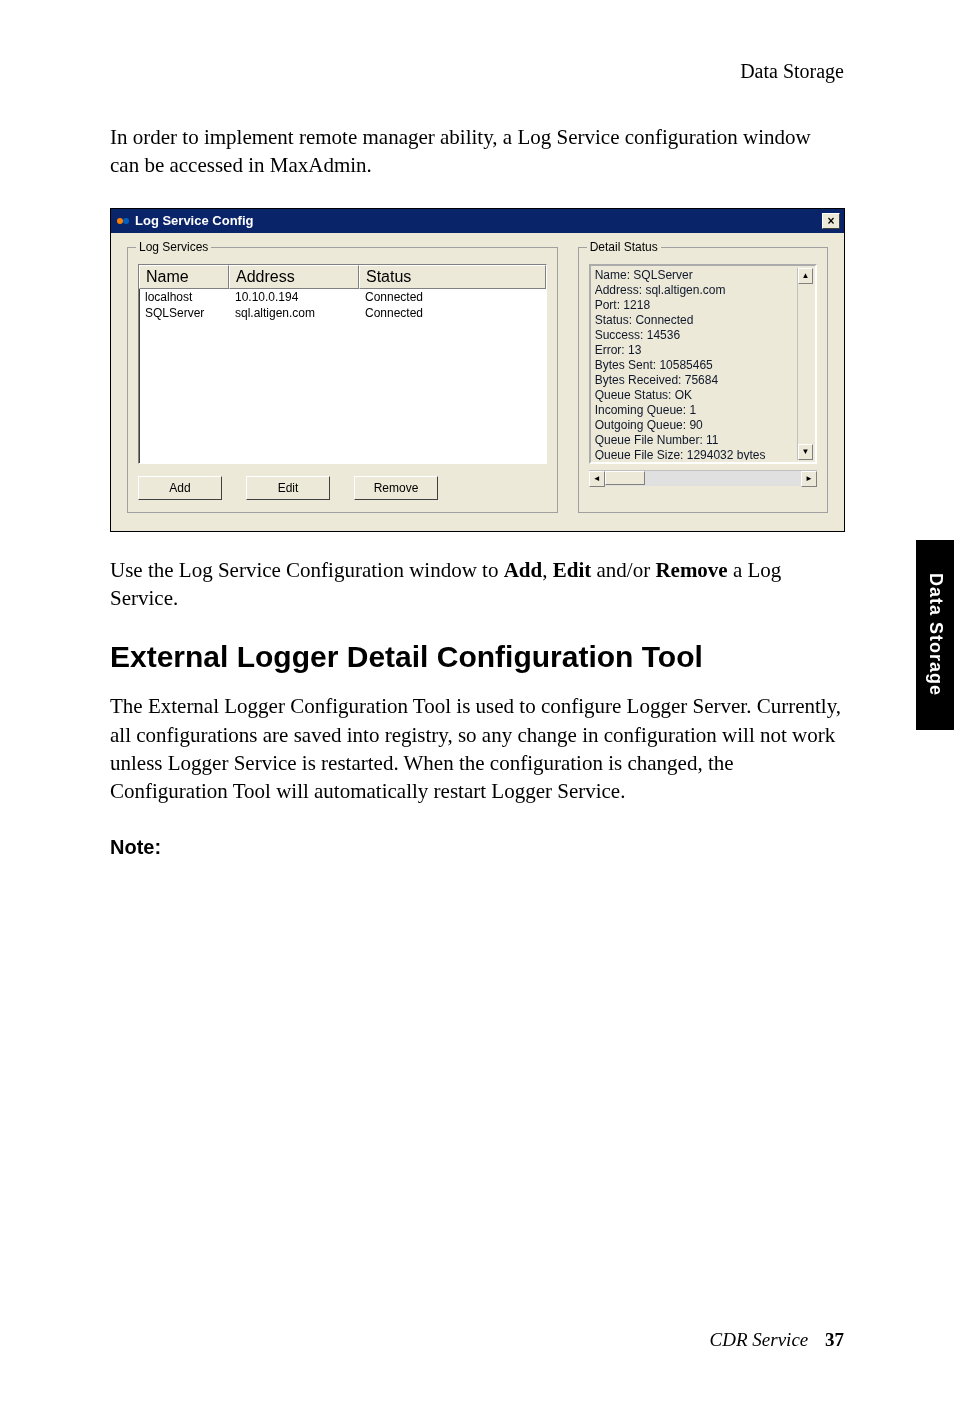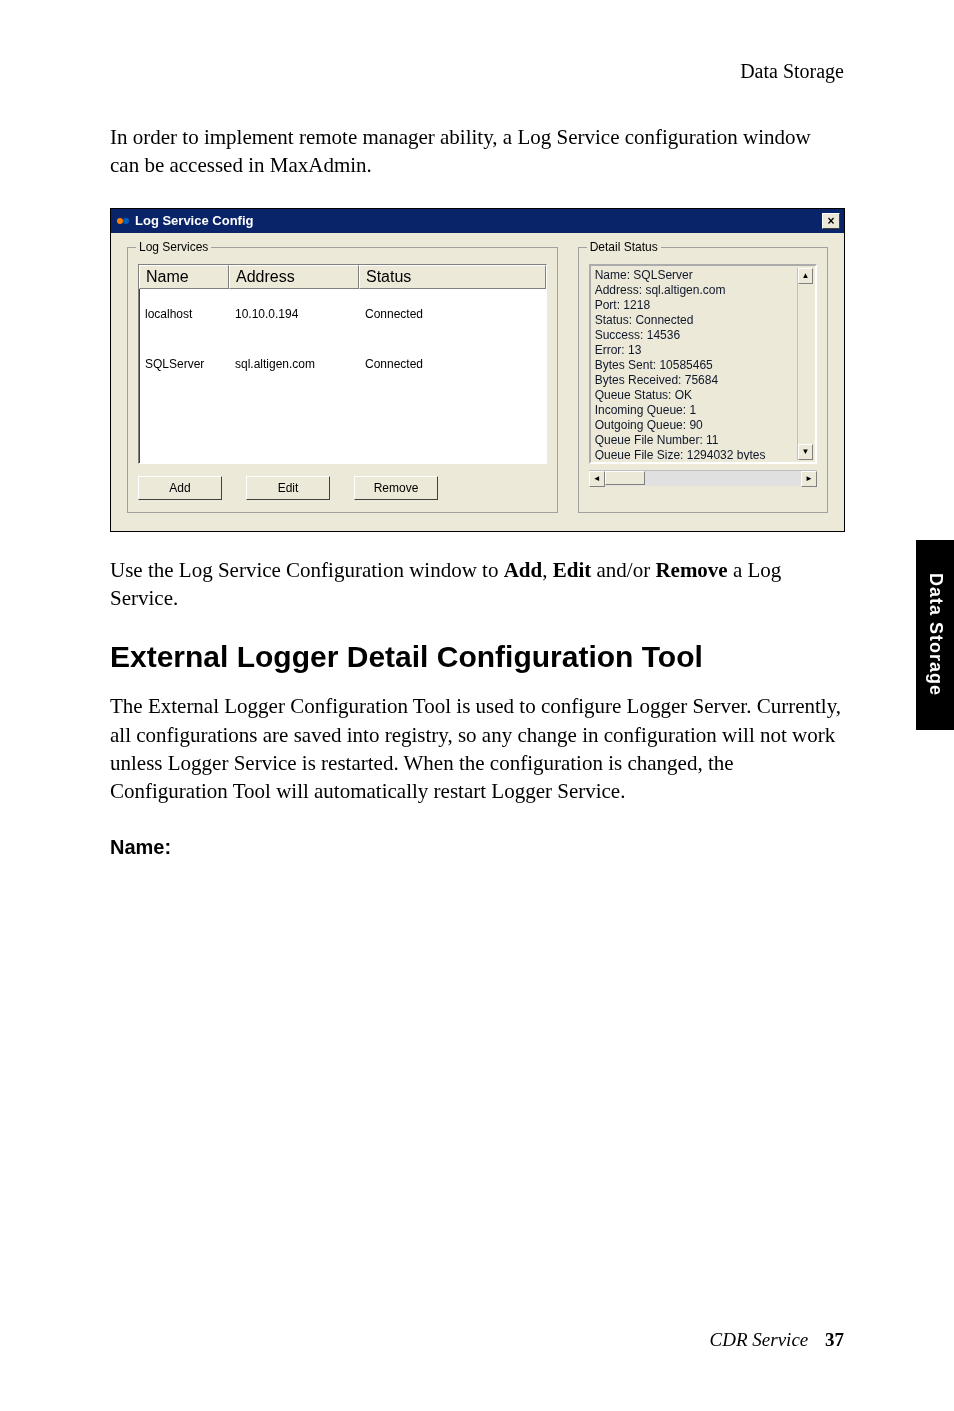--- a/index.html
+++ b/index.html
@@ -101,21 +101,21 @@
   .list-header > div {
     border: 1px solid #fff;
     border-right-color: #808080;
     border-bottom-color: #808080;
     padding: 2px 6px;
   }
   .col-name { width: 90px; }
   .col-addr { width: 130px; }
   .col-stat { flex: 1; }
   .list-rows { font-size: 12px; }
-  .list-row { display: flex; padding: 18px 0; }
+  .list-row { display: flex; padding: 1px 0; }
   .list-row > div { padding: 0 6px; }
   .btn-row {
     display: flex;
     gap: 24px;
     margin-top: 12px;
     justify-content: flex-start;
   }
   .win-btn {
     width: 84px;
     height: 24px;
@@ -323,21 +323,21 @@
 
 <p class="body-text">
   <span>Use the Log Service Configuration window to </span><b>Add</b><span>, </span><b>Edit</b><span> and/or </span><b>Remove</b><span> a Log Service.</span>
 </p>
 
 <h2 class="section">External Logger Detail Configuration Tool</h2>
 
 <p class="body-text">The External Logger Configuration Tool is used to configure Logger Server. Currently, all configurations are saved into registry, so any change in configuration will not work unless Logger Service is restarted. When the configuration is changed, the Configuration Tool will automatically restart Logger Service.</p>
 
 <div class="note-row">
-  <div class="note-label">Name:</div>
+  <div class="note-label">Note:</div>
 </div>
 
 <div class="side-tab">Data Storage</div>
 
 <div class="footer">
   <span>CDR Service</span>
   <span class="pagenum">37</span>
 </div>
 
 </body></html>

